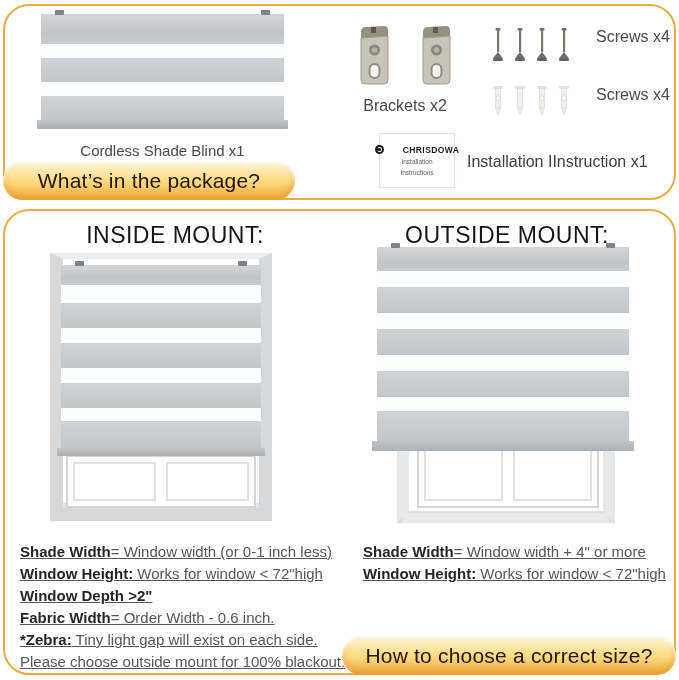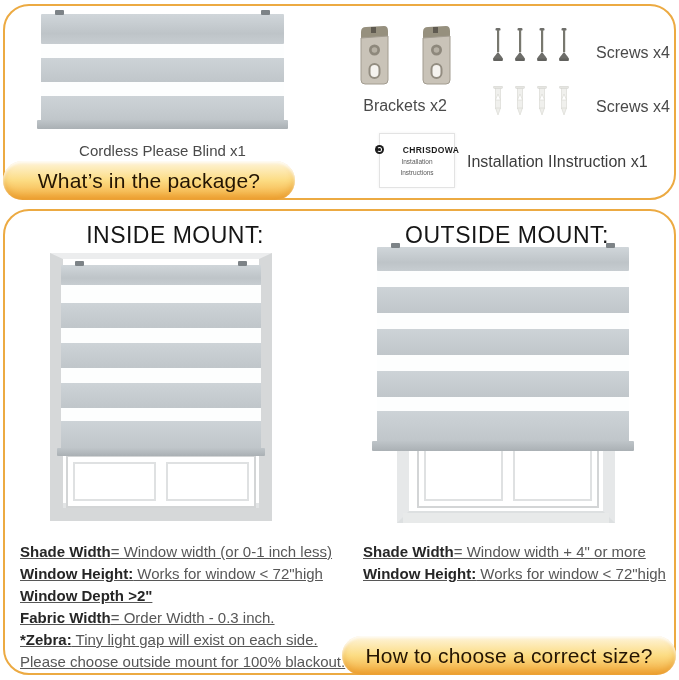--- a/index.html
+++ b/index.html
@@ -37,21 +37,21 @@
   #pkg-blind .stripe{height:24px;}
   #pkg-blind .rail-bottom{height:9px;}
 
   .item-label{position:absolute;color:#4a4a4a;font-size:15px;}
   #pkg-blind-label{left:36px;top:136px;width:243px;text-align:center;}
 
   #brackets-group{position:absolute;left:330px;top:18px;width:140px;text-align:center;}
   #brackets-group .icons{display:flex;justify-content:center;gap:26px;height:66px;}
   #brackets-label{margin-top:7px;color:#4a4a4a;font-size:16px;}
 
-  .kit-row{position:absolute;left:487px;display:flex;align-items:flex-end;}
+  .kit-row{position:absolute;left:487px;display:flex;align-items:flex-start;}
   .kit-row .icons{display:flex;gap:10px;width:78px;justify-content:flex-start;}
   .kit-row .lbl{margin-left:26px;color:#4a4a4a;font-size:16px;white-space:nowrap;}
   #screws-row{top:22px;}
   #anchors-row{top:80px;}
 
   #instruction-card{
     position:absolute;left:374px;top:127px;width:76px;height:55px;box-sizing:border-box;
     background:#fff;border:1px solid #e3e3e3;box-shadow:0 0 3px rgba(0,0,0,.06);
     display:flex;flex-direction:column;align-items:center;justify-content:center;gap:3px;
   }
@@ -112,21 +112,21 @@
   <div class="blind" id="pkg-blind">
     <span class="clip l"></span>
     <span class="clip r"></span>
     <div class="rail-top"></div>
     <div class="gap"></div>
     <div class="stripe"></div>
     <div class="gap"></div>
     <div class="stripe"></div>
     <div class="rail-bottom"></div>
   </div>
-  <div class="item-label" id="pkg-blind-label">Cordless Please Blind x1</div>
+  <div class="item-label" id="pkg-blind-label">Cordless Shade Blind x1</div>
 
   <div id="brackets-group">
     <div class="icons">
       <svg class="icon" width="36" height="64" viewBox="0 0 36 64">
         <path d="M5 8 Q5 3 10 3 L28 2 Q32 2 32 7 L32 16 L5 18 Z" fill="#96907e"></path>
         <rect x="15" y="3" width="5" height="6" fill="#5f5a50"></rect>
         <path d="M5 14 L32 12 L32 56 Q32 60 28 60 L9 60 Q5 60 5 56 Z" fill="#c9c3b8" stroke="#a29c90" stroke-width="1"></path>
         <circle cx="18.5" cy="26" r="5.5" fill="#8e887c"></circle>
         <circle cx="18.5" cy="26" r="2.8" fill="#b7b1a5"></circle>
         <rect x="13.5" y="40" width="10" height="14" rx="5" fill="#f5f3ef" stroke="#938d81" stroke-width="2"></rect>
@@ -264,21 +264,21 @@
       <div class="gap g4"></div>
       <div class="stripe s4"></div>
       <div class="rail-bottom"></div>
     </div>
   </div>
 
   <div class="specs" id="inside-specs">
     <div><b>Shade Width</b><span>= Window width (or 0-1 inch less)</span></div>
     <div><b>Window Height:</b><span> Works for window &lt; 72"high</span></div>
     <div><b>Window Depth &gt;2"</b><span></span></div>
-    <div><b>Fabric Width</b><span>= Order Width - 0.3 inch.</span></div>
+    <div><b>Fabric Width</b><span>= Order Width - 0.6 inch.</span></div>
     <div><b>*Zebra:</b><span> Tiny light gap will exist on each side.</span></div>
     <div><b></b><span>Please choose outside mount for 100% blackout.</span></div>
   </div>
 
   <div class="specs" id="outside-specs">
     <div><b>Shade Width</b><span>= Window width + 4" or more</span></div>
     <div><b>Window Height:</b><span> Works for window &lt; 72"high</span></div>
   </div>
 
   <div class="pill" id="pill2">

